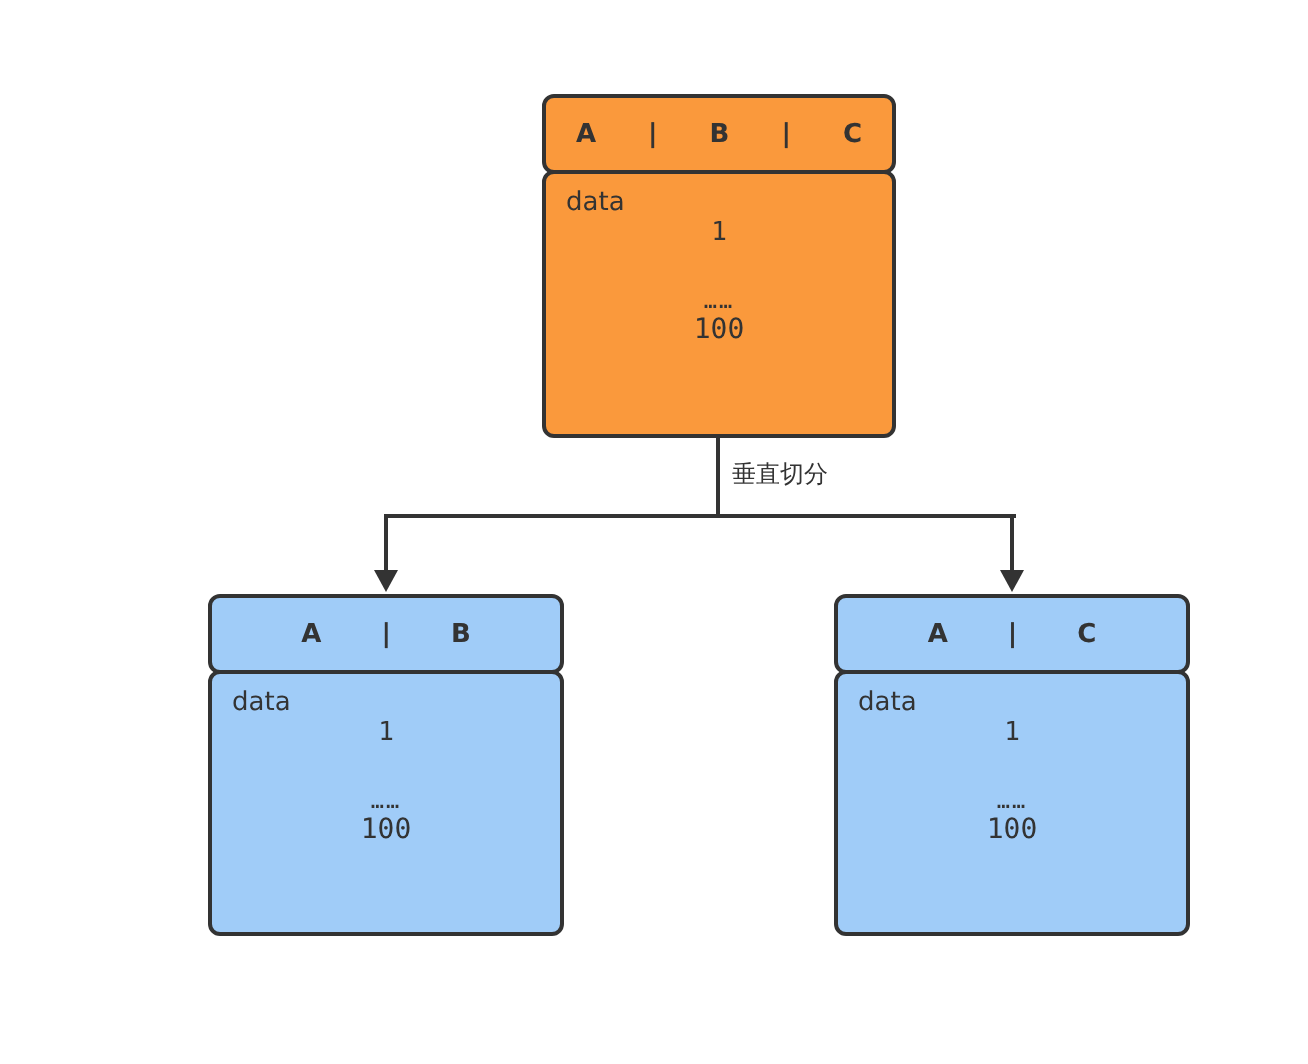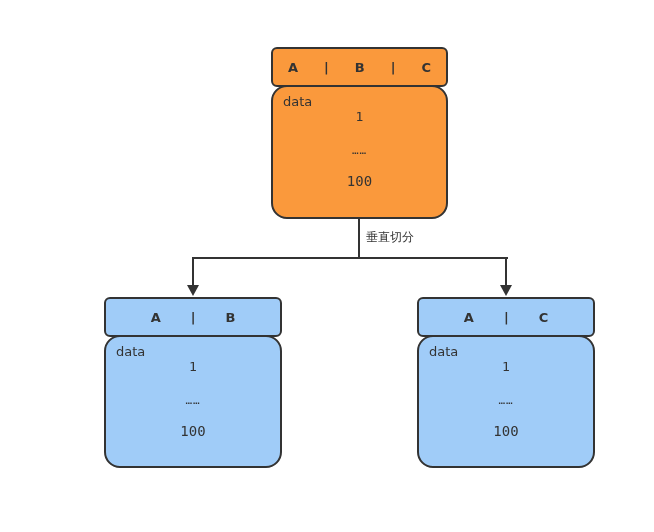--- a/index.html
+++ b/index.html
@@ -36,36 +36,36 @@
     gap: 26px;
     font-weight: bold;
     font-size: 13px;
     color: var(--text);
   }
   .tbl-body {
     position: relative;
     z-index: 1;
     margin-top: -2px;
     border: 2px solid var(--stroke);
-    border-radius: 16px;
+    border-radius: 6px;
     padding: 7px 10px 0 10px;
     font-size: 13px;
     color: var(--text);
   }
   .orange .tbl-header, .orange .tbl-body { background: var(--source-fill); }
   .blue .tbl-header,   .blue .tbl-body   { background: var(--shard-fill); }
   .data-label { text-align: left; font-size: 13px; }
   .row-center {
     text-align: center;
     font-family: "DejaVu Sans Mono", "Liberation Mono", monospace;
     font-size: 13px;
   }
   .row-first { margin-top: 0px; }
   .row-dots  { margin-top: 20px; font-size: 11px; letter-spacing: 1px; }
-  .row-last  { margin-top: 16px; font-size: 14px; }
+  .row-last  { font-size: 14px; }
   
   .line { position: absolute; background: var(--stroke); }
   .arrow-head {
     position: absolute;
     width: 0; height: 0;
     border-left: 6px solid transparent;
     border-right: 6px solid transparent;
     border-top: 11px solid var(--stroke);
   }
   .edge-label {

